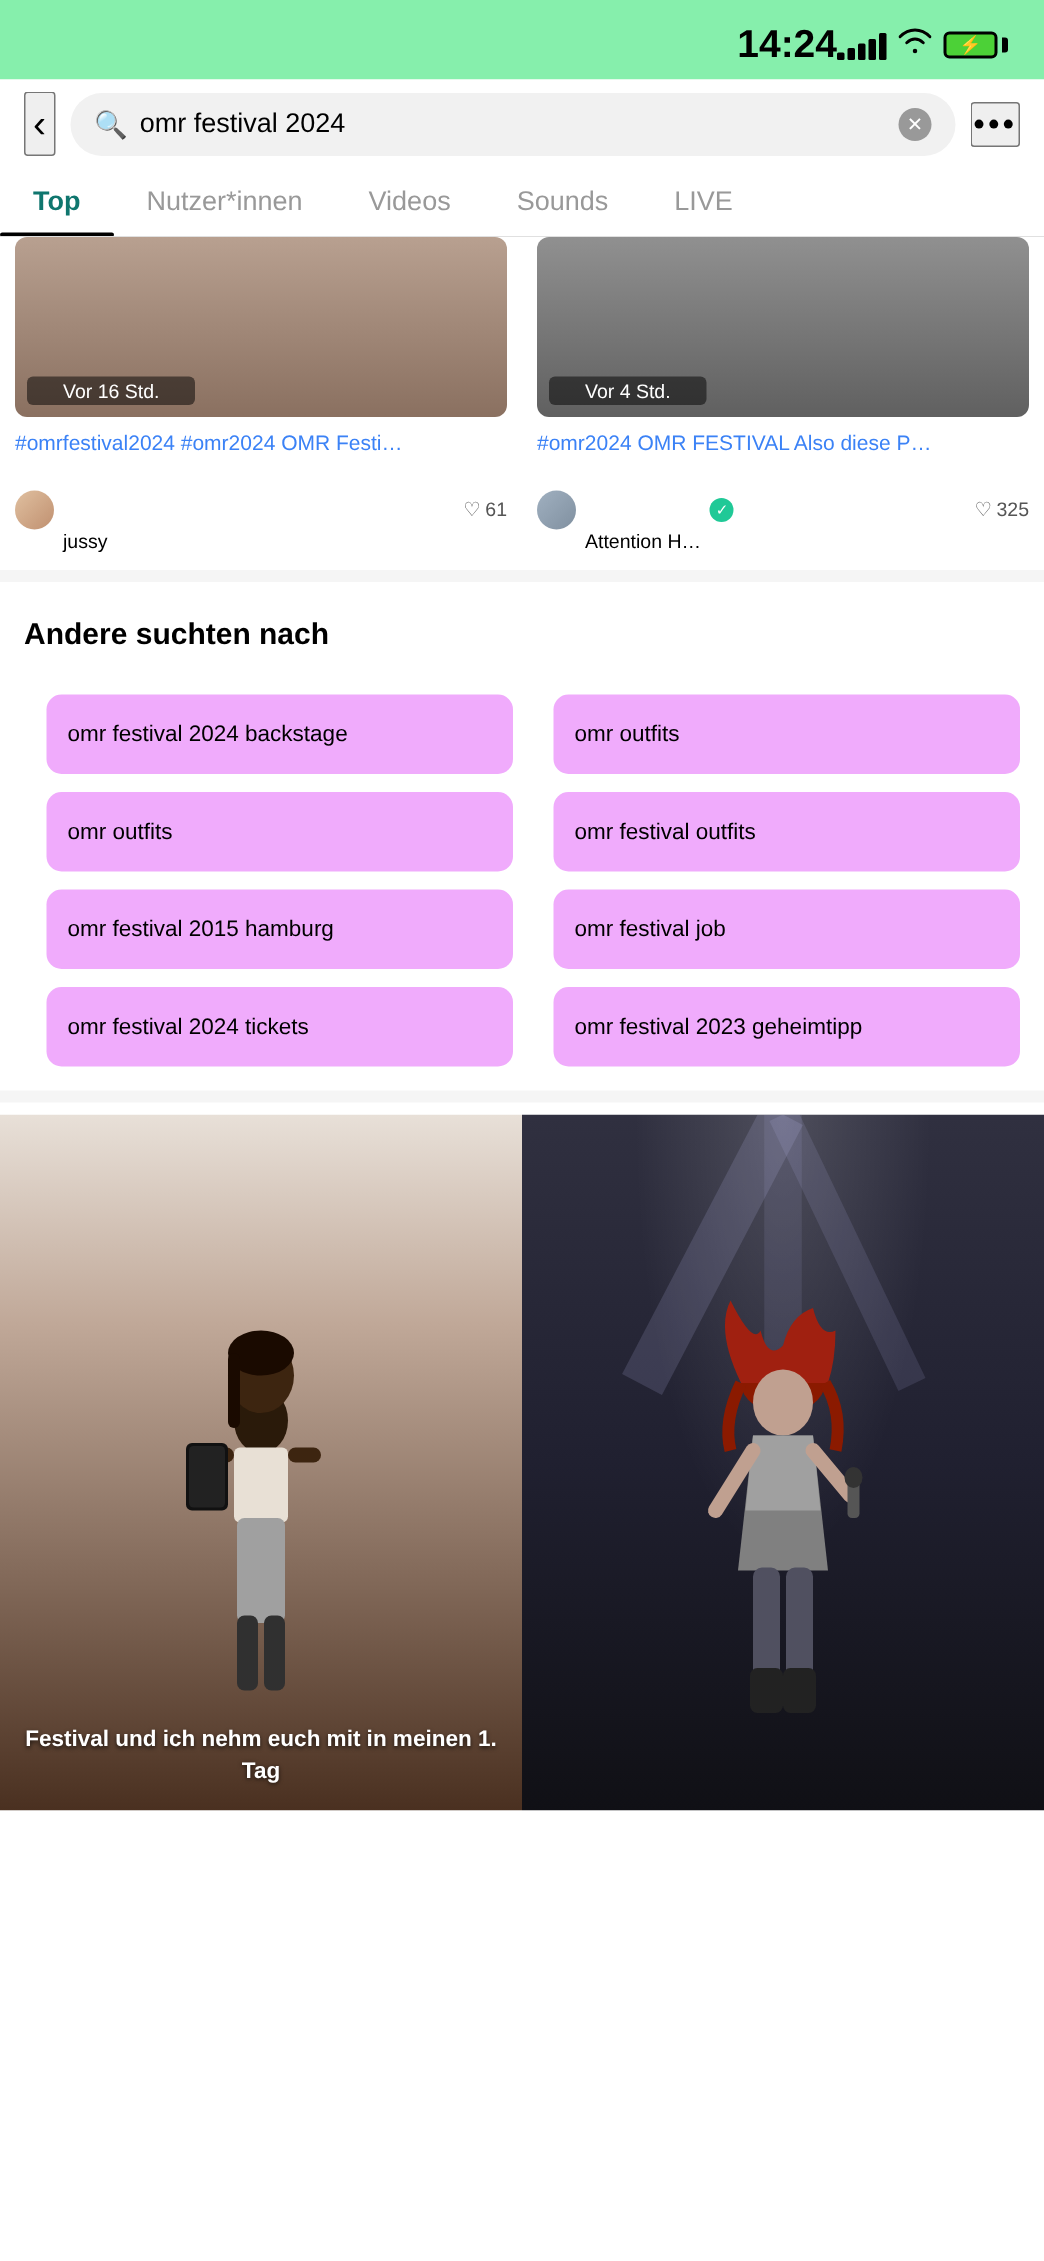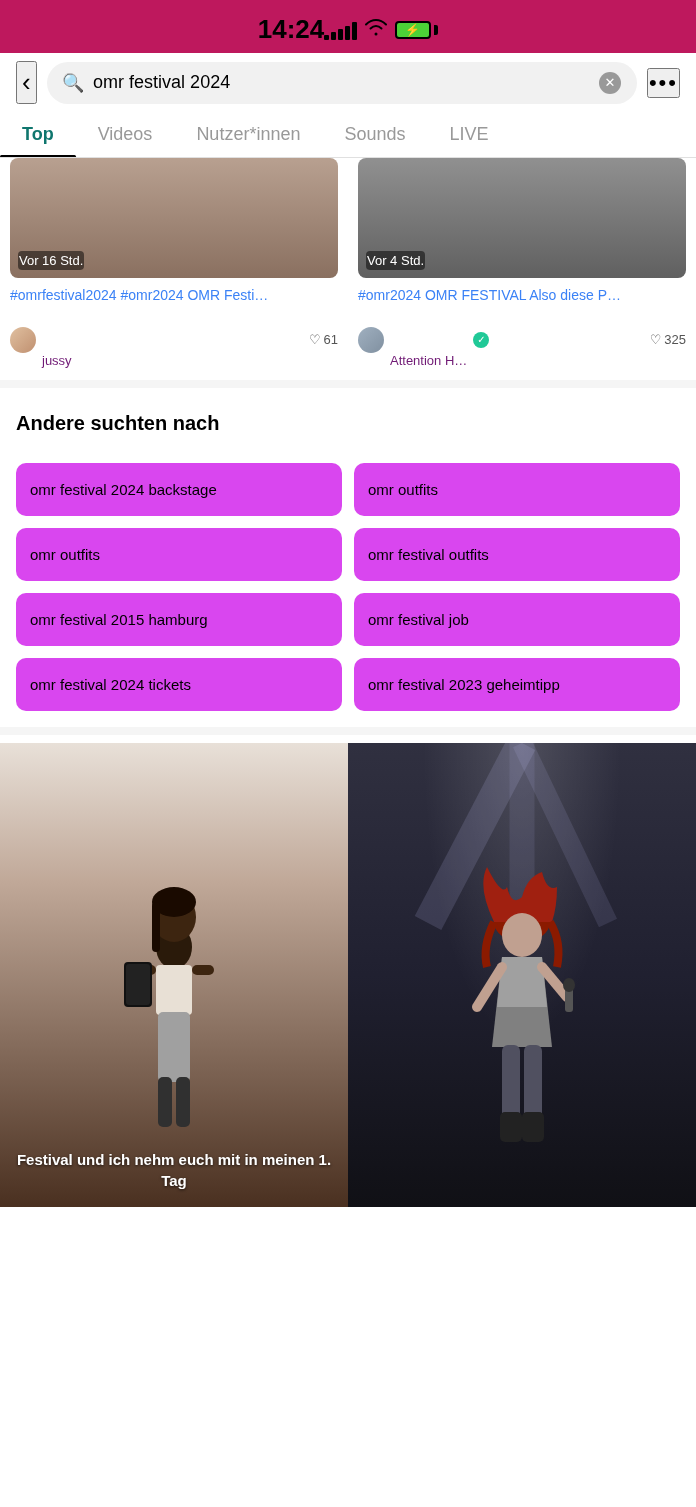--- a/index.html
+++ b/index.html
@@ -8,24 +8,24 @@
       font-family: -apple-system, BlinkMacSystemFont, 'Segoe UI', sans-serif;
       background: #fff;
       width: 696px;
       min-height: 1507px;
       overflow-x: hidden;
     }
 
     
     .status-bar {
       display: flex;
-      justify-content: center;
+      justify-content: flex-end;
       align-items: center;
       padding: 14px 24px 8px;
-      background: #be185d;
+      background: #86efac;
     }
     .status-time {
       font-size: 26px;
       font-weight: 700;
       color: #000;
     }
     .status-icons {
       display: flex;
       align-items: center;
       gap: 8px;
@@ -183,21 +183,21 @@
     .video-thumb-right {
       background: linear-gradient(180deg, #909090 0%, #606060 100%);
     }
     .video-time-badge {
       position: absolute;
       bottom: 8px;
       left: 8px;
       background: rgba(0,0,0,0.5);
       color: #fff;
       font-size: 13px;
-      padding: 2px 1px;
+      padding: 2px 24px;
       border-radius: 4px;
       margin-top: 14px;
     }
     .video-title {
       font-size: 14px;
       color: #3b82f6;
       line-height: 1.4;
       margin-bottom: 6px;
     }
     .video-meta {
@@ -213,21 +213,21 @@
       overflow: hidden;
     }
     .avatar-img-left {
       background: linear-gradient(135deg, #e0c0a0 0%, #c09070 100%);
     }
     .avatar-img-right {
       background: linear-gradient(135deg, #a0b0c0 0%, #8090a0 100%);
     }
     .username {
       font-size: 13px;
-      color: #701a75;
+      color: #000000;
       margin-top: 41px;
     }
     .verified-badge {
       width: 16px;
       height: 16px;
       border-radius: 50%;
       background: #20c997;
       display: inline-flex;
       align-items: center;
       justify-content: center;
@@ -268,27 +268,28 @@
       font-weight: 700;
       color: #000;
       margin-bottom: 28px;
     }
     .search-suggestions-grid {
       display: grid;
       grid-template-columns: 1fr 1fr;
       gap: 12px;
     }
     .suggestion-chip {
-      background: #d946ef;
+      background: #f0abfc;
       border-radius: 10px;
       padding: 16px 14px;
       font-size: 15px;
       color: #000;
       cursor: pointer;
       line-height: 1.4;
+      margin-left: 15px;
     }
 
     
     .bottom-videos-row {
       display: flex;
       gap: 0;
       background: #fff;
       margin-top: 8px;
     }
     .bottom-video-card {
@@ -370,24 +371,24 @@
     </div>
   </div>
   <button class="more-btn">•••</button>
 </div>
 
 <div class="tabs-row">
   <div class="tab-item active">
     <span>Top</span>
   </div>
   <div class="tab-item">
+    <span>Nutzer*innen</span>
+  </div>
+  <div class="tab-item">
     <span>Videos</span>
-  </div>
-  <div class="tab-item">
-    <span>Nutzer*innen</span>
   </div>
   <div class="tab-item">
     <span>Sounds</span>
   </div>
   <div class="tab-item">
     <span>LIVE</span>
   </div>
 </div>
 
 <div class="video-cards-row">

